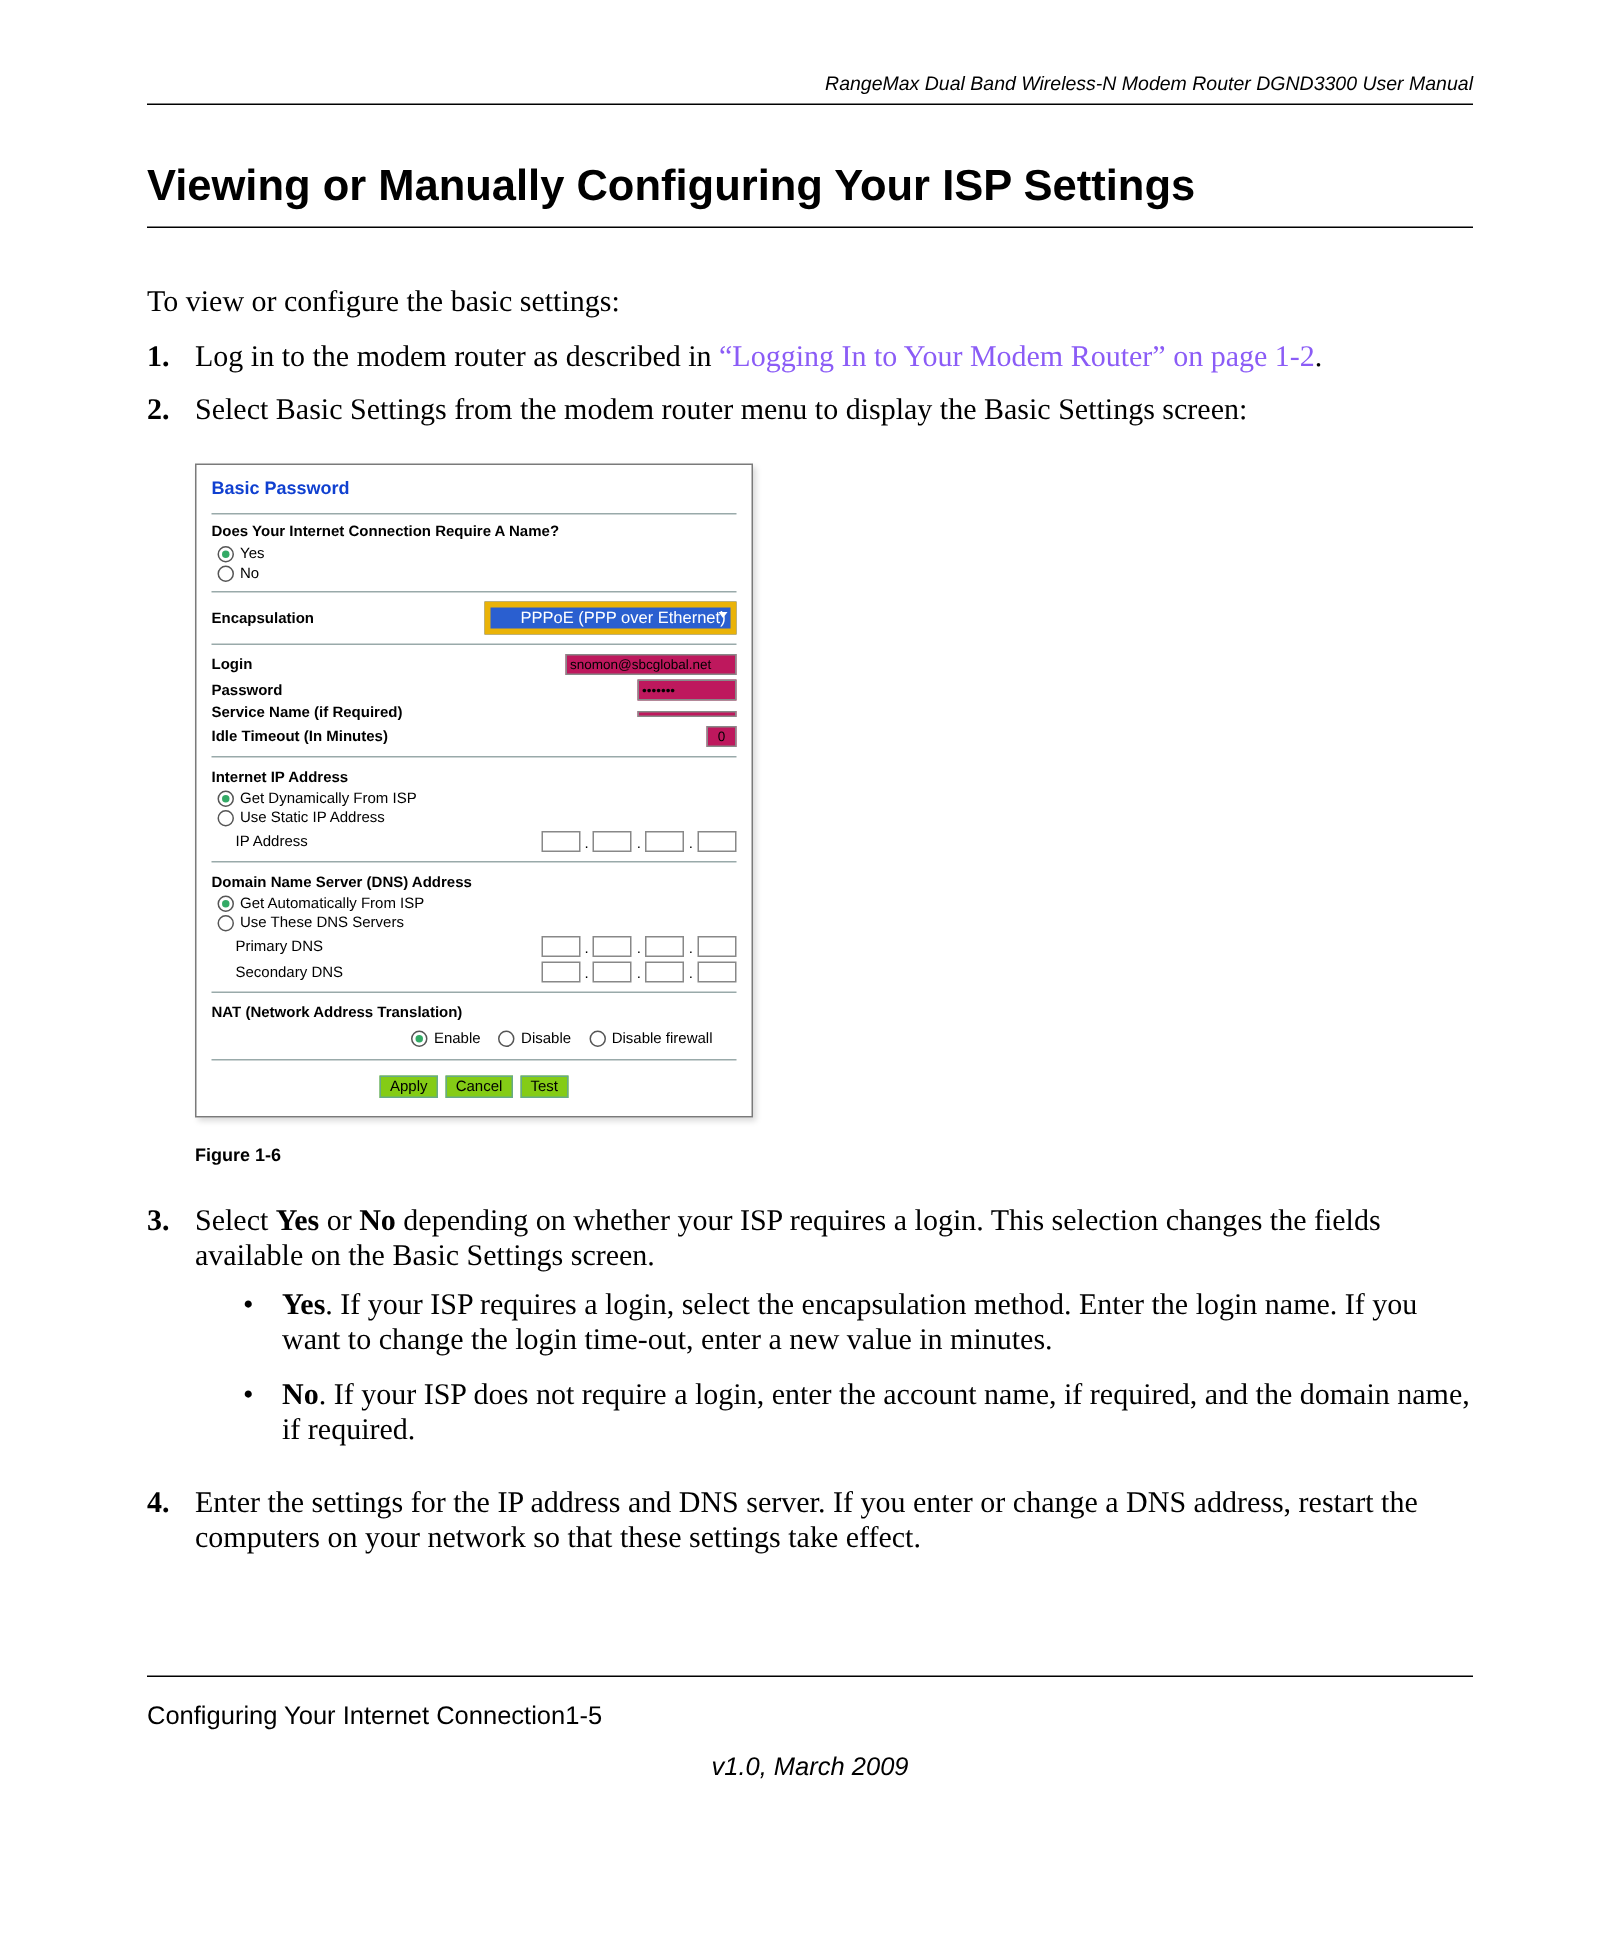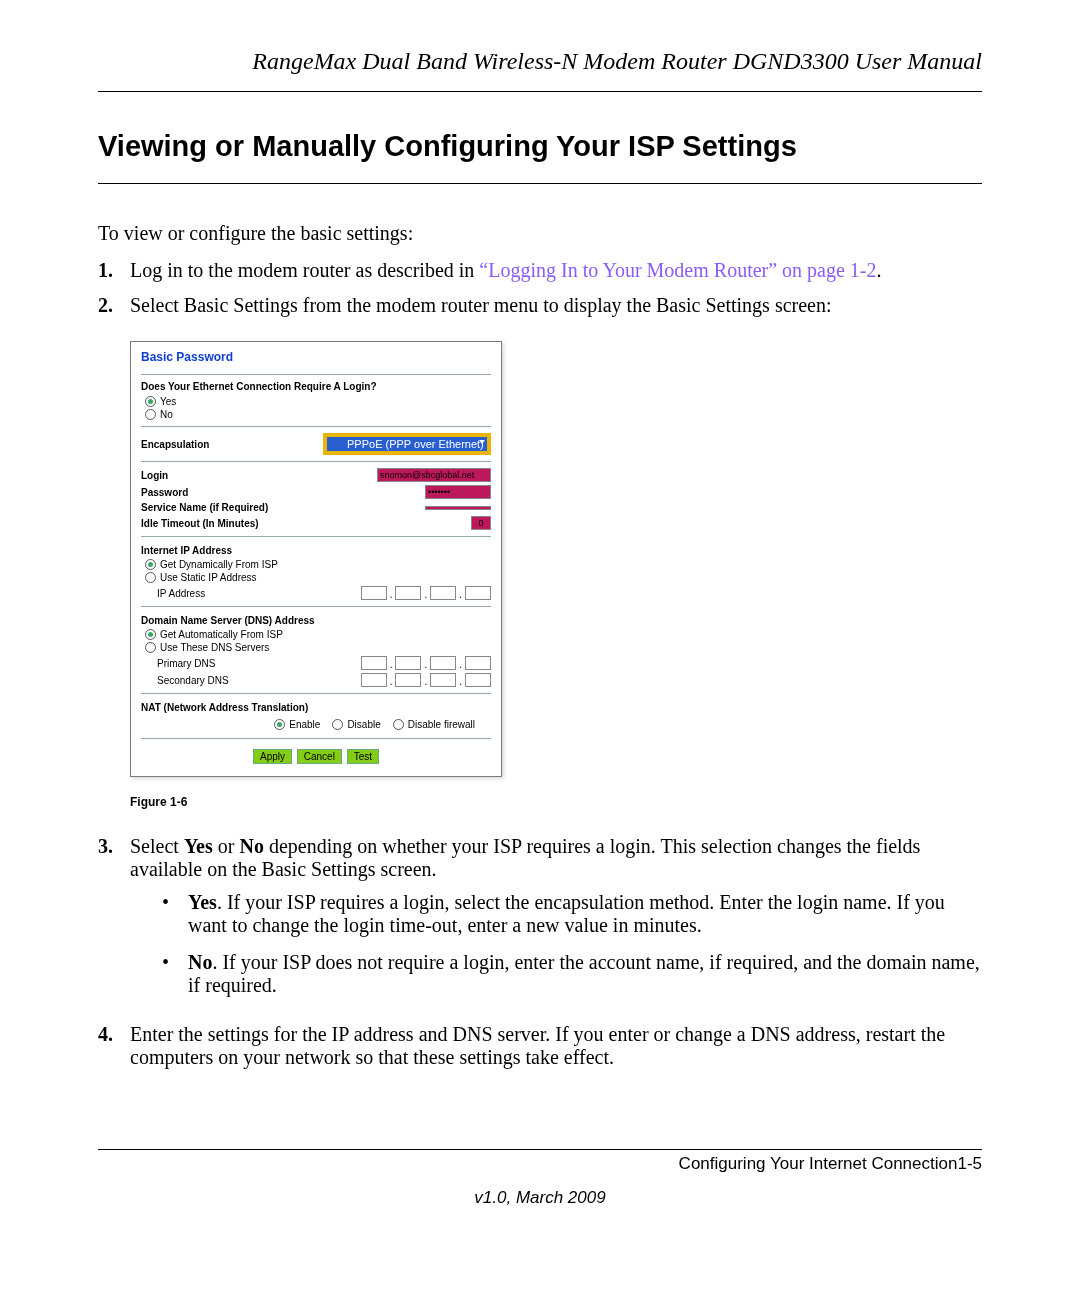--- a/index.html
+++ b/index.html
@@ -9,31 +9,31 @@
     font-family: "Times New Roman", Times, serif;
     color: #000;
     width: 1080px;
   }
   .page {
     padding: 48px 98px 40px 98px;
   }
   .header-line {
     text-align: right;
     font-style: italic;
-    font-size: 24px;
-    padding-bottom: 16px;
+    font-size: 13px;
+    padding-bottom: 6px;
     border-bottom: 1.5px solid #000;
     margin-bottom: 38px;
-    font-family: Liberation Serif, serif;
+    font-family: Liberation Sans, sans-serif;
   }
   .section-title {
     font-family: Arial, Helvetica, sans-serif;
     font-weight: bold;
     font-size: 29px;
-    padding-bottom: 20px;
+    padding-bottom: 10px;
     border-bottom: 1.5px solid #000;
     margin-bottom: 38px;
   }
   .intro {
     font-size: 20px;
     margin-bottom: 14px;
   }
   ol.steps {
     list-style: none;
     padding: 0;
@@ -132,22 +132,22 @@
   ul.bullets > li {
     display: flex;
     margin-bottom: 14px;
   }
   ul.bullets .dot {
     width: 26px; flex-shrink:0;
   }
   .footer {
     margin-top: 80px;
     border-top: 1px solid #000;
-    padding-top: 4px;
-    display:flex; justify-content:flex-end;
+    padding-top: 16px;
+    display:flex; justify-content:flex-start;
     font-family: Arial, Helvetica, sans-serif;
     font-size: 17px;
   }
   .version {
     text-align:center;
     font-style: italic;
     font-family: Arial, Helvetica, sans-serif;
     font-size: 17px;
     margin-top: 14px;
   }
@@ -173,21 +173,21 @@
     <li>
       <span class="num">2.</span>
       <span>Select Basic Settings from the modem router menu to display the Basic Settings screen:</span>
     </li>
   </ol>
 
   <div class="figure-wrap">
     <div class="shot">
       <div class="shot-title">Basic Password</div>
       <div class="sep"></div>
-      <div class="q-label">Does Your Ethernet Connection Require A Login?</div>
+      <div class="q-label">Does Your Internet Connection Require A Name?</div>
       <div class="radio-row">
         <span class="radio sel"></span>
         <span>Yes</span>
       </div>
       <div class="radio-row">
         <span class="radio"></span>
         <span>No</span>
       </div>
       <div class="sep"></div>
 

